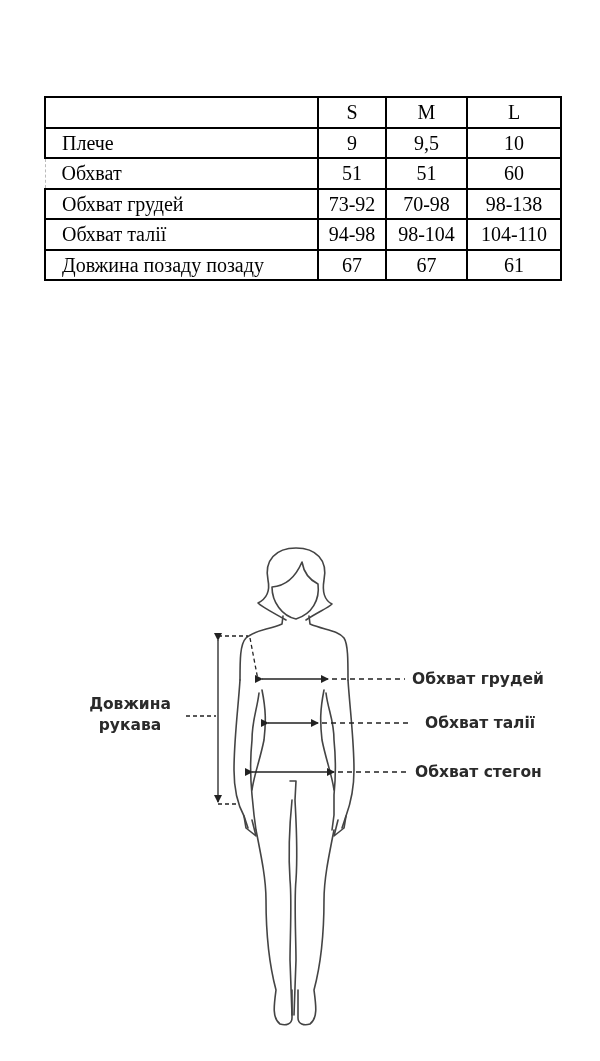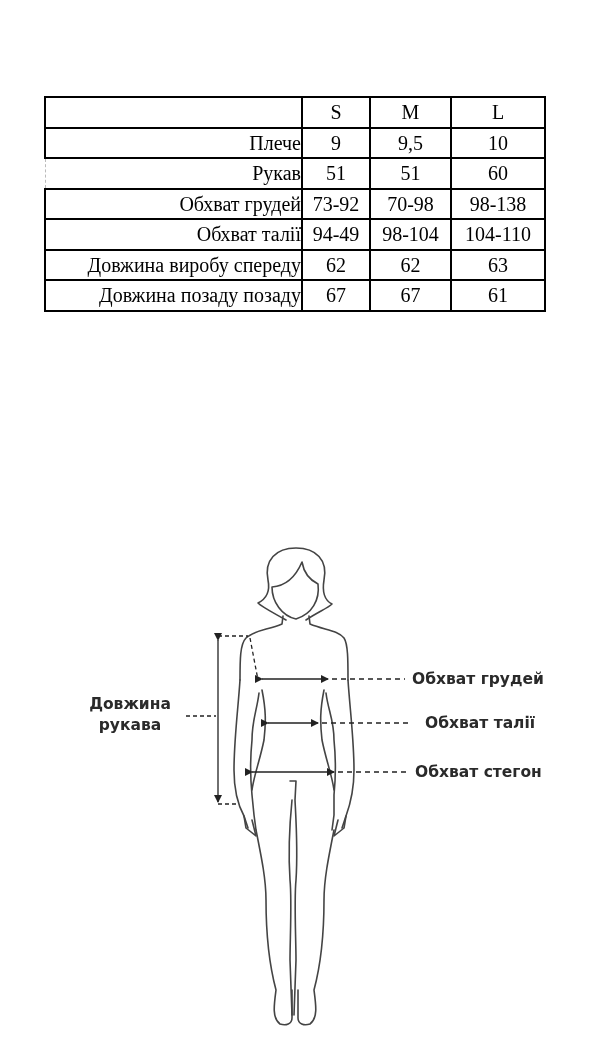--- a/index.html
+++ b/index.html
@@ -1,19 +1,19 @@
 <!DOCTYPE html>
 <html><head>
 <meta charset="utf-8">
 <style>
   html,body{margin:0;padding:0;background:#ffffff;}
   body{width:600px;height:1061px;position:relative;overflow:hidden;font-family:"Liberation Serif","DejaVu Serif",serif;color:#000;}
   .size-table{position:absolute;left:44px;top:96px;border-collapse:collapse;font-size:20px;line-height:1;}
   .size-table td{border:2px solid #000;height:28.5px;padding:0;white-space:nowrap;}
-  .size-table td.label{width:255px;text-align:right;padding-left:0;border-radius:13px;}
+  .size-table td.label{width:255px;text-align:left;padding-left:16px;border-radius:13px;}
   .size-table td.val{text-align:center;}
   .size-table td.c1{width:66px;}
   .size-table td.c2{width:79px;}
   .size-table td.c3{width:92px;}
   .size-table tr.r-sleeve td.label{border-left:1px dashed #bbb;}
   .diagram{position:absolute;left:0;top:530px;width:600px;height:531px;}
   .diagram text{font-family:"DejaVu Sans","Liberation Sans",sans-serif;font-weight:bold;font-size:15.5px;fill:#2a2a2a;}
 </style>
 </head>
 <body>
@@ -26,42 +26,36 @@
     <td class="val c2">M</td>
     <td class="val c3">L</td>
   </tr>
   <tr>
     <td class="label">Плече</td>
     <td class="val c1">9</td>
     <td class="val c2">9,5</td>
     <td class="val c3">10</td>
   </tr>
   <tr class="r-sleeve">
-    <td class="label">Рукав</td>
+    <td class="label">Обхват</td>
     <td class="val c1">51</td>
     <td class="val c2">51</td>
     <td class="val c3">60</td>
   </tr>
   <tr>
     <td class="label">Обхват грудей</td>
     <td class="val c1">73-92</td>
     <td class="val c2">70-98</td>
     <td class="val c3">98-138</td>
   </tr>
   <tr>
     <td class="label">Обхват талії</td>
-    <td class="val c1">94-49</td>
+    <td class="val c1">94-98</td>
     <td class="val c2">98-104</td>
     <td class="val c3">104-110</td>
-  </tr>
-  <tr>
-    <td class="label">Довжина виробу спереду</td>
-    <td class="val c1">62</td>
-    <td class="val c2">62</td>
-    <td class="val c3">63</td>
   </tr>
   <tr>
     <td class="label">Довжина позаду позаду</td>
     <td class="val c1">67</td>
     <td class="val c2">67</td>
     <td class="val c3">61</td>
   </tr>
 </tbody>
   </table>
 

